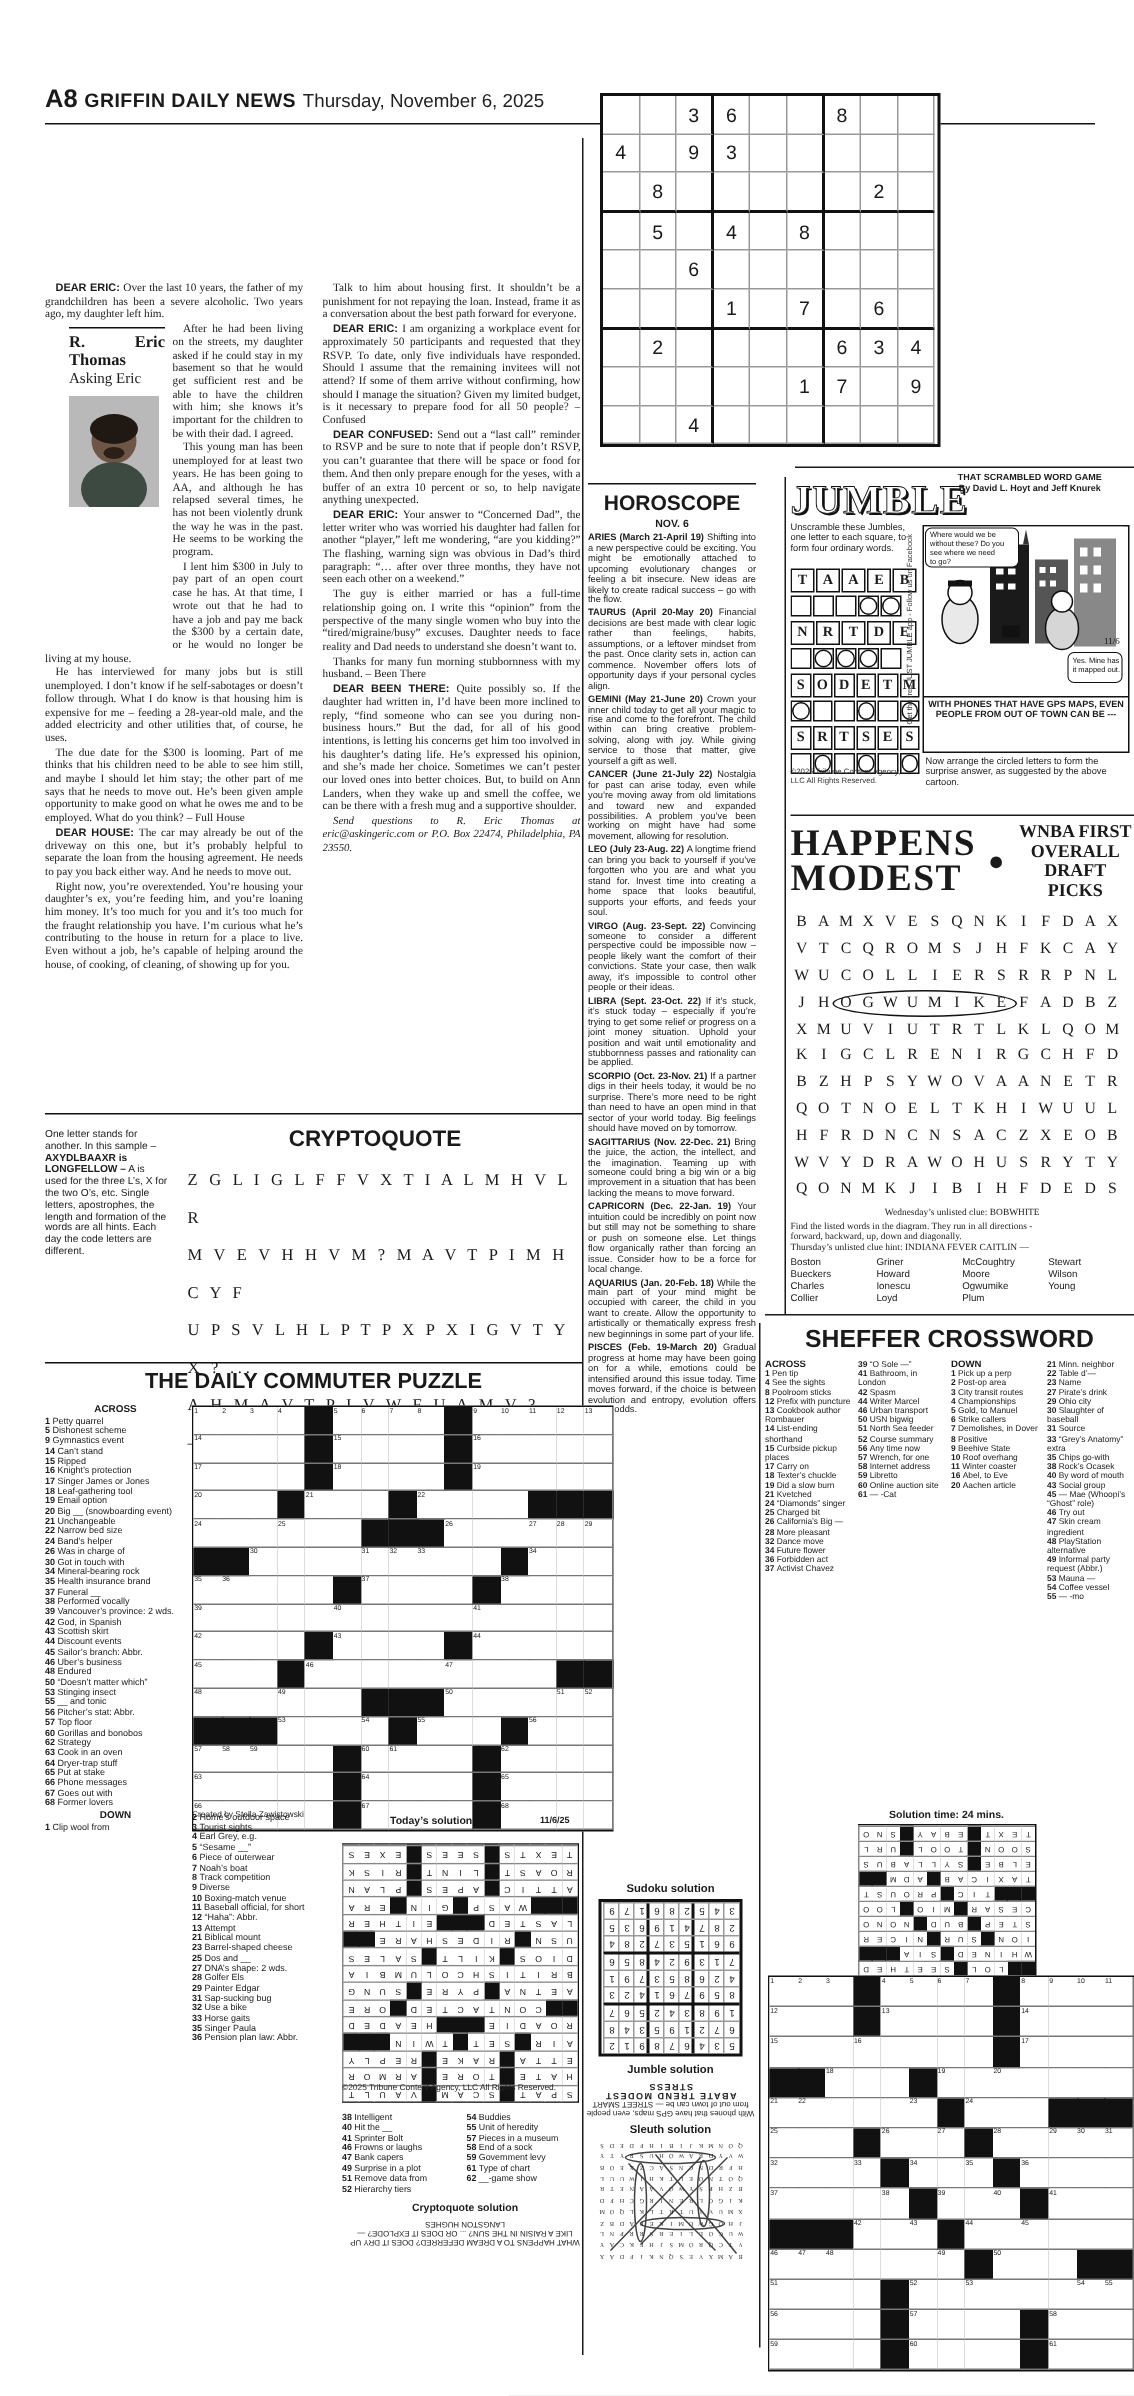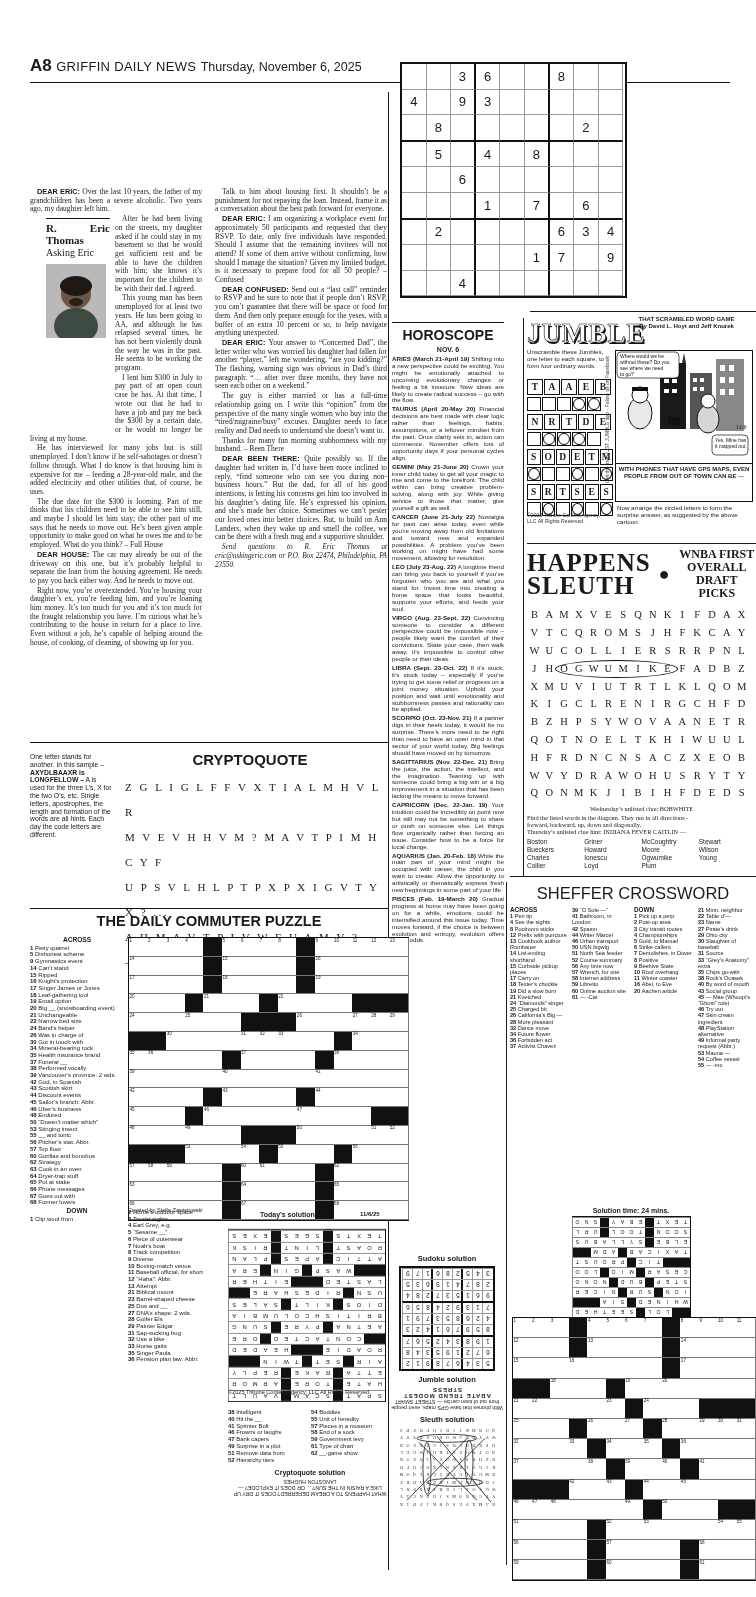--- a/index.html
+++ b/index.html
@@ -2,21 +2,21 @@
 <html><head>
 <meta charset="utf-8">
 <style>
 html,body{margin:0;padding:0;background:#e8e8e8}
 #page{position:relative;width:756px;height:1597px;background:#fff;font-family:"Liberation Sans",sans-serif;color:#1a1a1a;overflow:hidden}
 .abs{position:absolute}
 .hr{position:absolute;background:#1a1a1a}
 
 #mast{position:absolute;left:30px;top:56px;width:700px;border-bottom:1.5px solid #111;padding-bottom:6px}
 #mast .pg{font-size:17px;font-weight:bold}
-#mast .paper{font-size:13px;font-weight:normal;letter-spacing:.3px}
+#mast .paper{font-size:13px;font-weight:bold;letter-spacing:.3px}
 #mast .date{font-size:12.5px;color:#222}
 
 #headline{position:absolute;left:36px;top:96px;width:348px;text-align:center;font-size:29px;line-height:1.25;font-family:"Liberation Serif",serif;color:#111}
 #artcols{position:absolute;left:30px;top:188px;width:358px;height:552px;display:flex;gap:13px;overflow:hidden}
 .acol{width:172px;height:100%;overflow:hidden;font-family:"Liberation Serif",serif;font-size:7.5px;line-height:8.7px;text-align:justify}
 .acol p{margin:0 0 1px 0;text-indent:7px}
 .acol p b{font-family:"Liberation Sans",sans-serif;font-size:7.3px}
 #byline{float:left;width:64px;height:212px;margin:3px 5px 0 16px;border-top:1px solid #111;padding-top:3px}
 #byline .nm{font-size:11px;font-weight:bold;line-height:12px}
 #byline .col{font-size:10px;line-height:11px;margin-top:1px}
@@ -95,21 +95,21 @@
 #ssud{margin:0 auto;transform:rotate(180deg)}
 #ssud .c{width:10px;height:10px;font-size:6.5px}
 .jsolwrap{transform:rotate(180deg);text-align:center}
 .jsolwrap .w{font-size:6px;font-weight:bold;letter-spacing:1px}
 .jsolwrap .s{font-size:5.3px;line-height:6px}
 #ssleuth{position:relative;margin:2px auto 0 auto;width:100px;transform:rotate(180deg)}
 #ssleuth .g{display:grid;grid-template-columns:repeat(15,6.6px)}
 #ssleuth .g .c{height:7.4px;display:flex;align-items:center;justify-content:center;font-size:4.2px;font-family:"Liberation Serif",serif;color:#333}
 
 #sheffer{position:absolute;left:510px;top:880px;width:246px;height:700px}
-#sheffer .t{text-align:center;font-size:16.5px;font-weight:normal;margin:4px 0 4px 0}
+#sheffer .t{text-align:center;font-size:16.5px;font-weight:bold;margin:4px 0 4px 0}
 #shcols{position:relative;height:432px}
 .shc{position:absolute;top:0;width:58px;height:100%;overflow:hidden;font-size:5.6px;line-height:6.2px}
 .shc .hd{font-weight:bold;font-size:6.4px}
 #shsolblk{position:absolute;left:56px;top:300px;width:130px;background:#fff;text-align:center}
 #shsolblk .st{font-size:7px;font-weight:bold}
 #shsol{margin:2px auto}
 #shsol .c{width:9px;height:9px;font-size:5.2px}
 #shgrid{position:absolute;left:2px;top:437px}
 #shgrid .c{width:18.6px;height:19.2px}
 .vr{position:absolute;width:1px;background:#1a1a1a}
@@ -411,21 +411,21 @@
           <div class="o"></div>
           <div class="o"></div>
         </div>
       </div>
   </div>
 
   <div id="sleuth">
     <div style="display:flex;align-items:center;gap:8px">
       <div>
         <div class="stt">HAPPENS</div>
-        <div class="stt">SLEUTH</div>
+        <div class="stt">MODEST</div>
       </div>
       <div style="font-size:18px">●</div>
       <div class="sth" style="flex:1">WNBA FIRST OVERALL DRAFT PICKS</div>
     </div>
     <div id="wsgrid">
         <div class="c">B</div>
         <div class="c">A</div>
         <div class="c">M</div>
         <div class="c">X</div>
         <div class="c">V</div>

